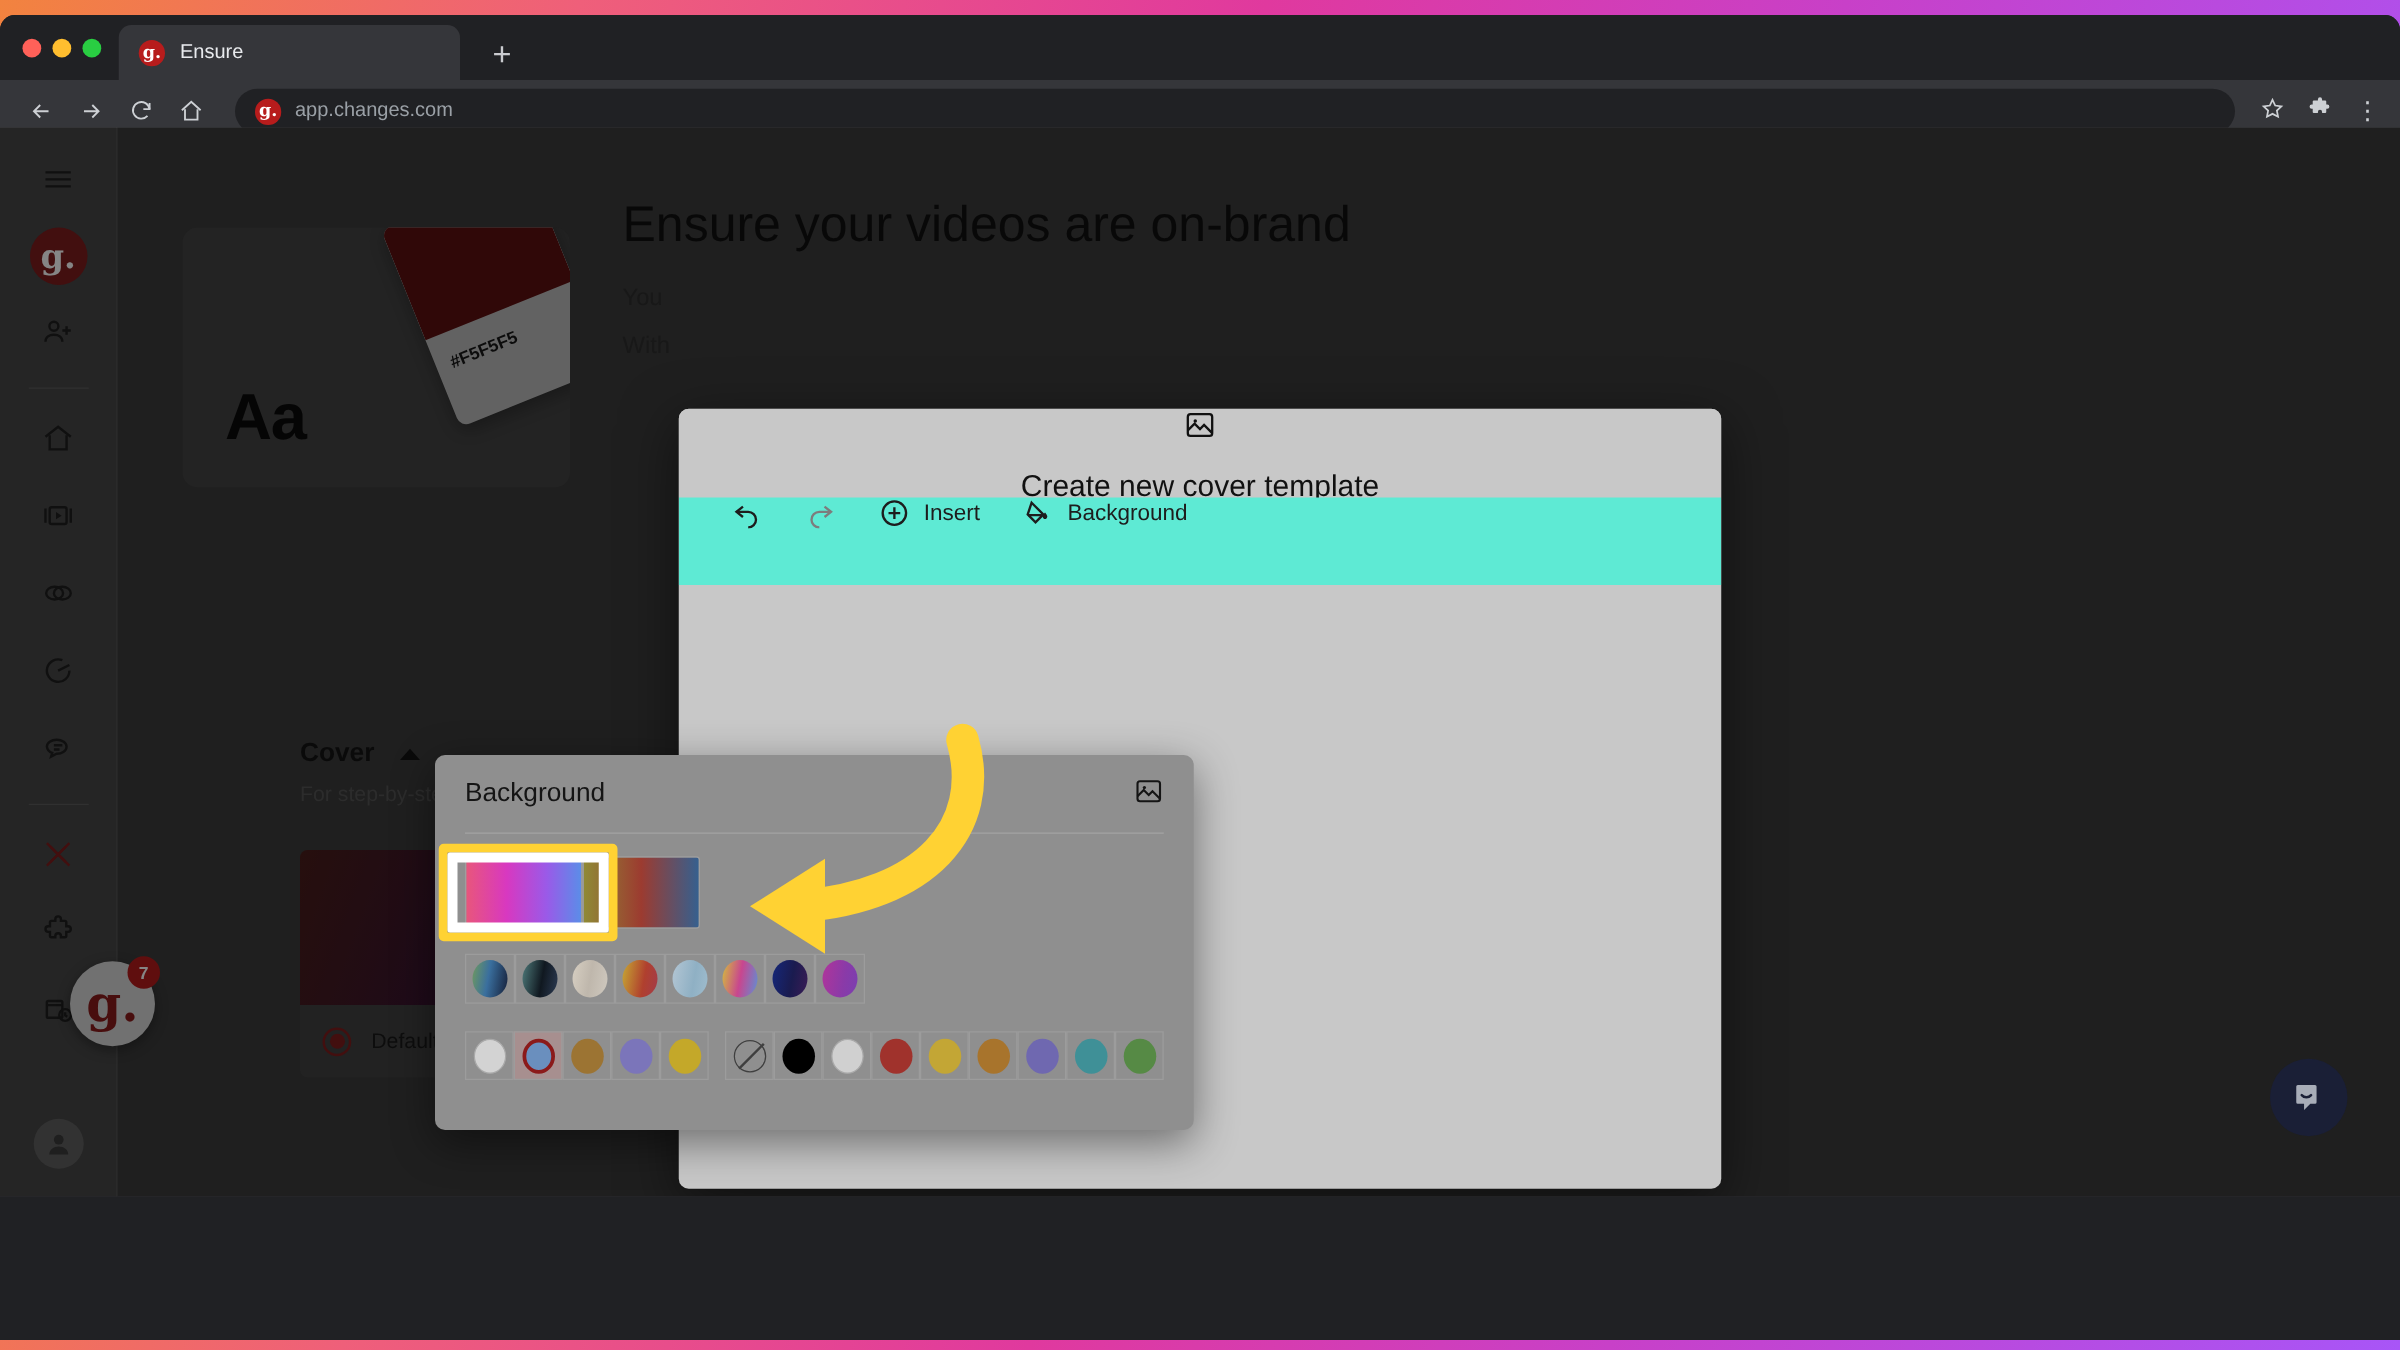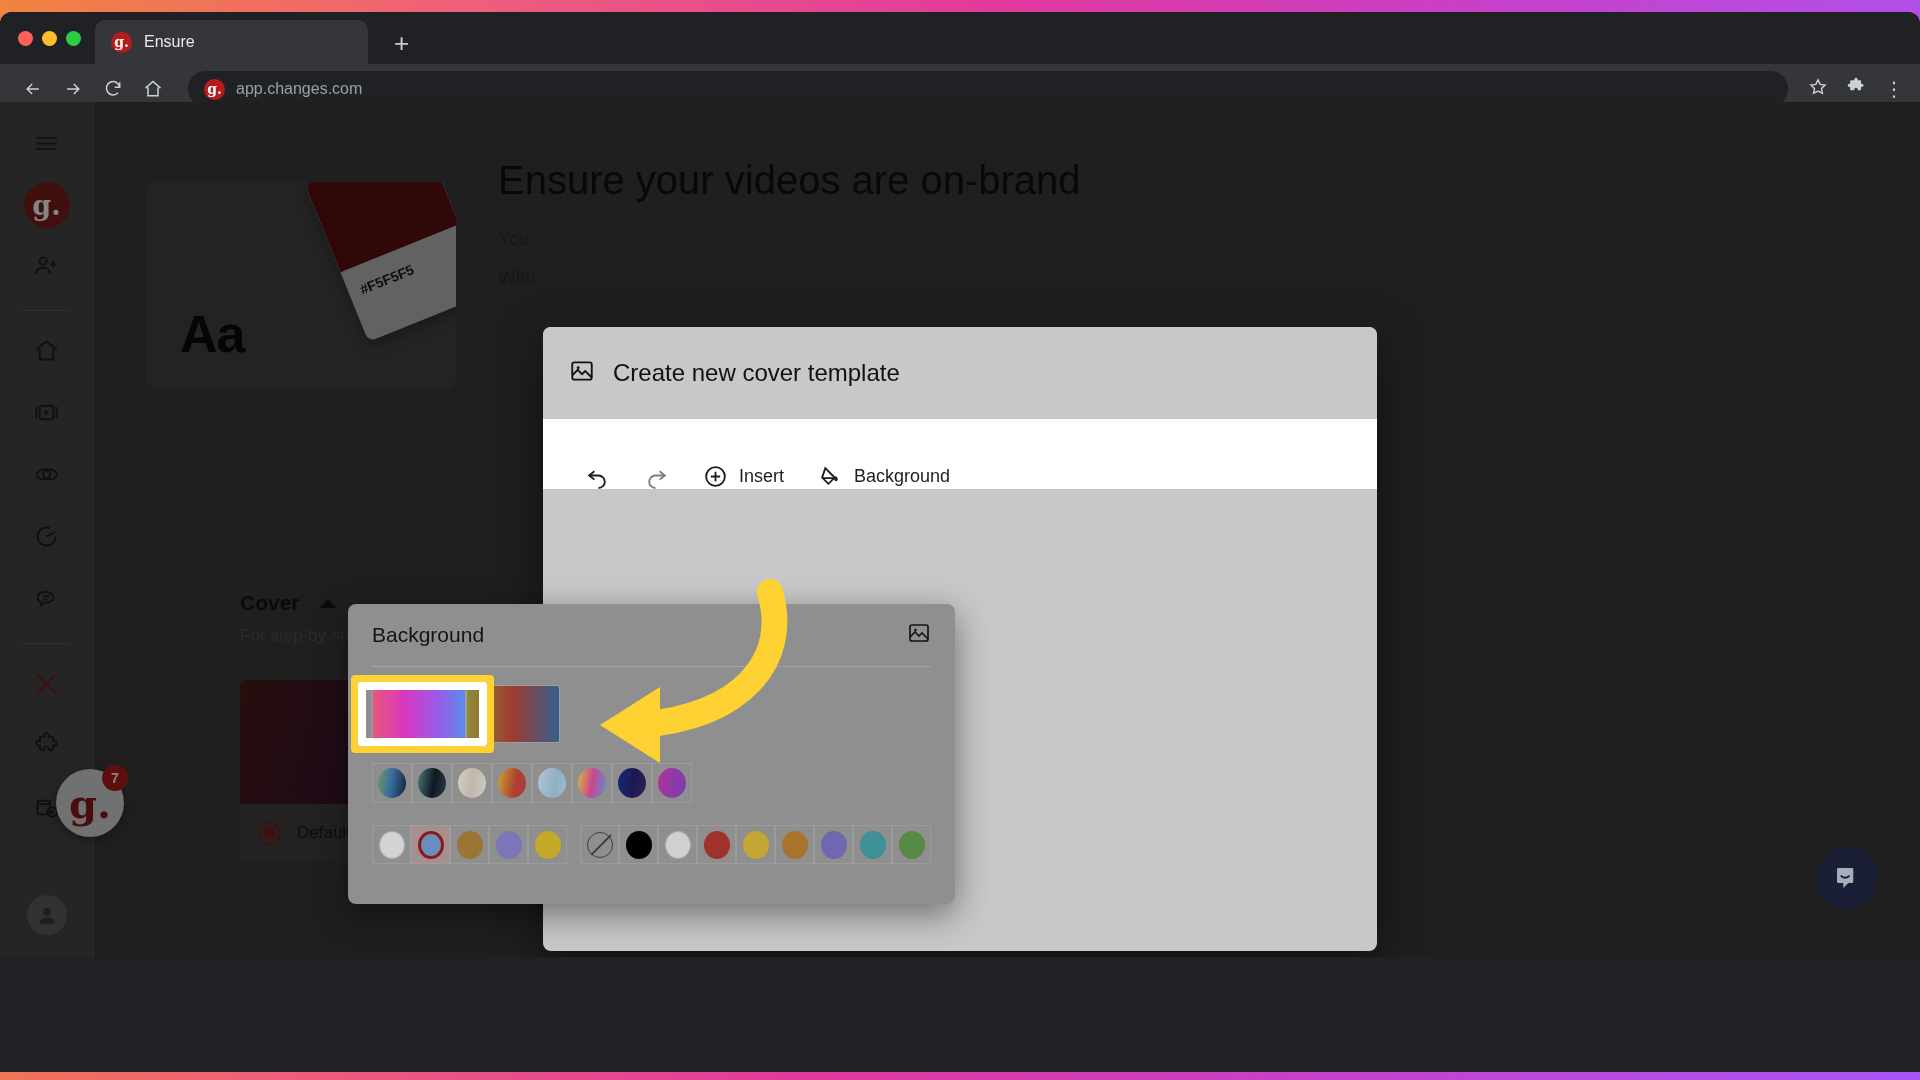--- a/index.html
+++ b/index.html
@@ -149,36 +149,36 @@
   }
   .intercom svg { width: 30px; height: 30px; fill: #a8adb8; }
 
   
   .modal {
     position: absolute; left: 543px; top: 225px; width: 834px; height: 624px;
     background: #c8c8c8; border-radius: 8px; z-index: 50; overflow: hidden;
     box-shadow: 0 12px 44px rgba(0,0,0,.5); display: flex; flex-direction: column;
   }
   .modal-head {
-    height: 92px; background: #c8c8c8; display: flex; align-items: center; padding: 0 26px; gap: 18px;
+    height: 71px; background: #c8c8c8; display: flex; align-items: center; padding: 0 26px; gap: 18px; flex-direction: column;
   }
   .modal-title { font-size: 24px; color: #111; }
   .modal-head svg { width: 26px; height: 26px; stroke: #111; fill: none; stroke-width: 1.7; }
   .mh-actions { margin-left: auto; display: flex; align-items: center; gap: 16px; }
   .btn { border: none; border-radius: 6px; font-size: 17px; cursor: pointer; font-family: "Liberation Sans", sans-serif; }
   .btn-cancel { background: #b0b0b0; color: #181818; padding: 12px 24px; }
   .btn-save { background: #8b1a1a; color: #f2e9e9; padding: 12px 24px; }
   .canvas {
     flex: 1; background: #4d6288; position: relative;
   }
   .canvas-title {
     position: absolute; left: 26px; top: 38px; font-size: 40px; color: #9aa3b4;
   }
   .modal-foot {
-    height: 70px; background: #ffffff; display: flex; align-items: flex-end; gap: 34px; padding: 0 42px;
+    height: 70px; background: #5eead4; display: flex; align-items: flex-start; gap: 34px; padding: 0 42px;
   }
   .foot-item { display: flex; align-items: center; gap: 11px; font-size: 18px; color: #1d1d1d; cursor: pointer; }
   .foot-item svg { width: 25px; height: 25px; stroke: #1d1d1d; fill: none; stroke-width: 1.8; }
   .foot-item.dim svg { stroke: #7d7d7d; }
 
   
   .popover {
     position: absolute; left: 348px; top: 502px; width: 607px; height: 300px;
     background: #8f8f8f; border-radius: 8px; z-index: 60; box-shadow: 0 10px 34px rgba(0,0,0,.45);
     padding: 0 24px;

